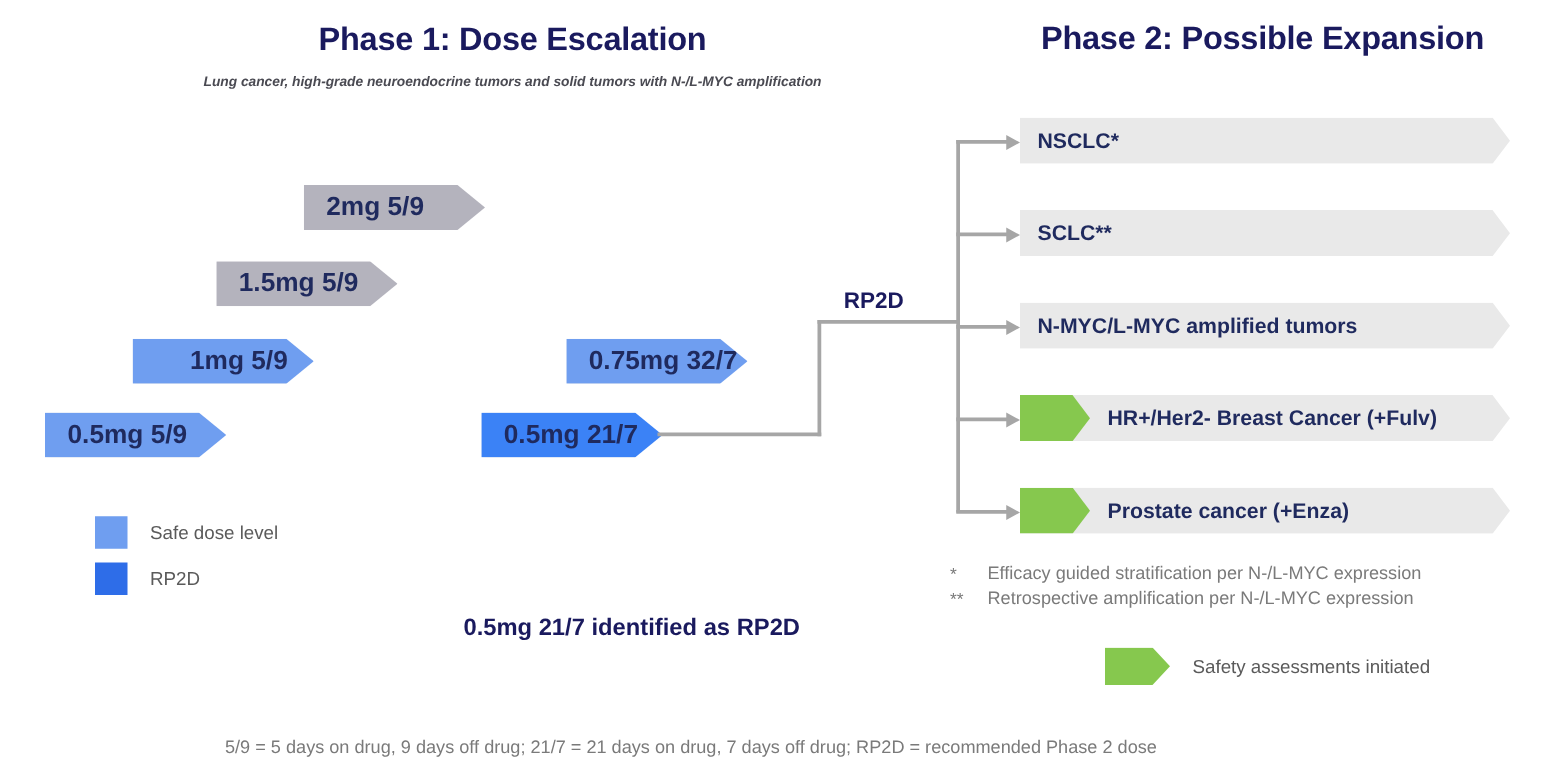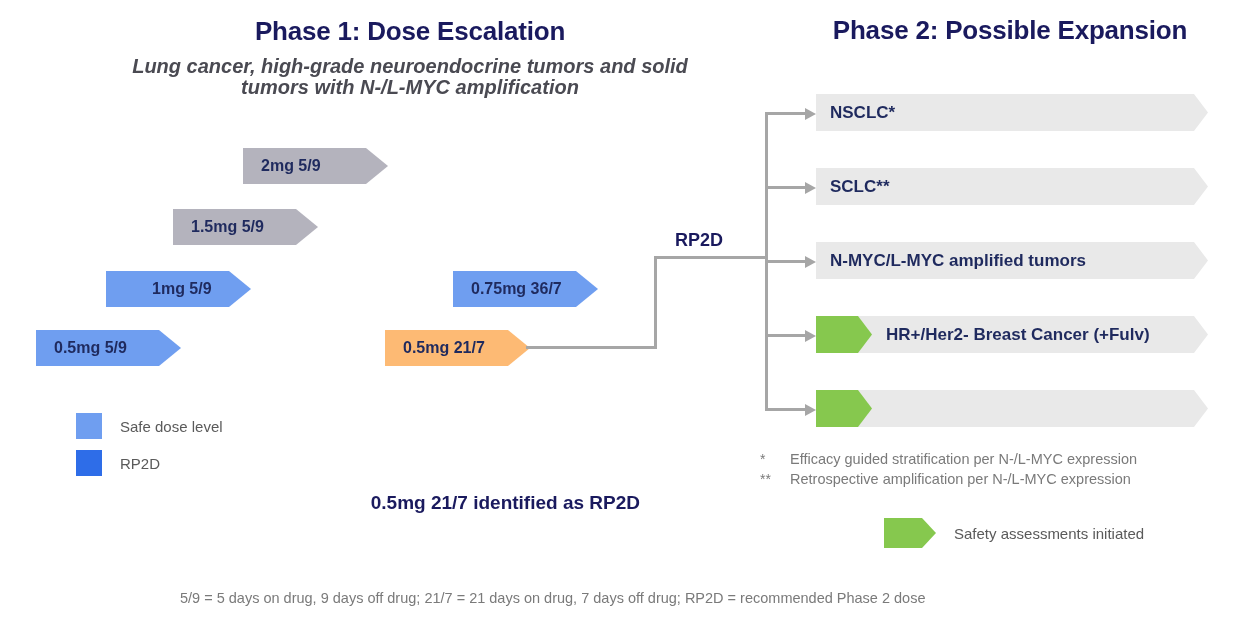--- a/index.html
+++ b/index.html
@@ -26,41 +26,41 @@
     letter-spacing: -0.2px;
   }
   .phase1-title { left: 120px; top: 16px; width: 580px; }
   .phase2-title { left: 800px; top: 16px; width: 420px; line-height: 29px; }
 
   .phase1-sub {
     left: 120px; top: 56px; width: 580px;
     text-align: center;
     font-style: italic;
     font-weight: bold;
-    font-size: 20px;
+    font-size: 11px;
     color: #4a4a52;
     line-height: 21px;
   }
 
   
   .dose-arrow {
     height: 36px;
     display: flex;
     align-items: center;
     font-weight: bold;
-    font-size: 16px;
+    font-size: 21px;
     color: #1f2a5e;
     box-sizing: border-box;
     padding-left: 18px;
     clip-path: polygon(0 0, calc(100% - 22px) 0, 100% 50%, calc(100% - 22px) 100%, 0 100%);
     filter: drop-shadow(1.5px 1.5px 1.5px rgba(0,0,0,0.28));
   }
   .dose-arrow.grey  { background: #b4b3bd; }
   .dose-arrow.light { background: #6f9ef0; }
-  .dose-arrow.dark  { background: #fdba74; }
+  .dose-arrow.dark  { background: #3b82f6; }
 
   
   .rp2d-label {
     font-weight: bold;
     font-size: 18px;
     color: #1a1a5e;
   }
 
   
   .conn { background: #a6a6a6; }
@@ -142,21 +142,21 @@
 
 <div class="abs phase-title phase2-title">
   <div>Phase 2: Possible Expansion</div>
 </div>
 
 <div class="abs dose-arrow grey" style="left:243px; top:148px; width:145px;">2mg 5/9</div>
 <div class="abs dose-arrow grey" style="left:173px; top:209px; width:145px;">1.5mg 5/9</div>
 <div class="abs dose-arrow light" style="left:106px; top:271px; width:145px;padding-left:46px;">1mg 5/9</div>
 <div class="abs dose-arrow light" style="left:36px;  top:330px; width:145px;">0.5mg 5/9</div>
 
-<div class="abs dose-arrow light" style="left:453px; top:271px; width:145px;">0.75mg 36/7</div>
+<div class="abs dose-arrow light" style="left:453px; top:271px; width:145px;">0.75mg 32/7</div>
 <div class="abs dose-arrow dark" style="left:385px; top:330px; width:145px;">0.5mg 21/7</div>
 
 <div class="abs conn conn-h" style="left:526px; top:346px; width:131px;"></div>
 
 <div class="abs conn conn-v" style="left:654px; top:256px; height:93px;"></div>
 
 <div class="abs conn conn-h" style="left:654px; top:256px; width:114px;"></div>
 
 <div class="abs rp2d-label" style="left:675px; top:230px;">RP2D</div>
 
@@ -189,20 +189,21 @@
   <span class="cohort-label">N-MYC/L-MYC amplified tumors</span>
 </div>
 
 <div class="abs cohort-bar" style="left:816px; top:316px; width:392px; padding-left:0;">
   <span class="cohort-green"></span>
   <span class="cohort-label">HR+/Her2- Breast Cancer (+Fulv)</span>
 </div>
 
 <div class="abs cohort-bar" style="left:816px; top:390px; width:392px; padding-left:0;">
   <span class="cohort-green"></span>
+  <span class="cohort-label">Prostate cancer (+Enza)</span>
 </div>
 
 <div class="abs" style="left:76px; top:413px; display:flex; align-items:center; gap:18px;">
   <span class="legend-swatch" style="background:#6f9ef0;"></span>
   <span class="legend-text">Safe dose level</span>
 </div>
 <div class="abs" style="left:76px; top:450px; display:flex; align-items:center; gap:18px;">
   <span class="legend-swatch" style="background:#2e6de8;"></span>
   <span class="legend-text">RP2D</span>
 </div>

